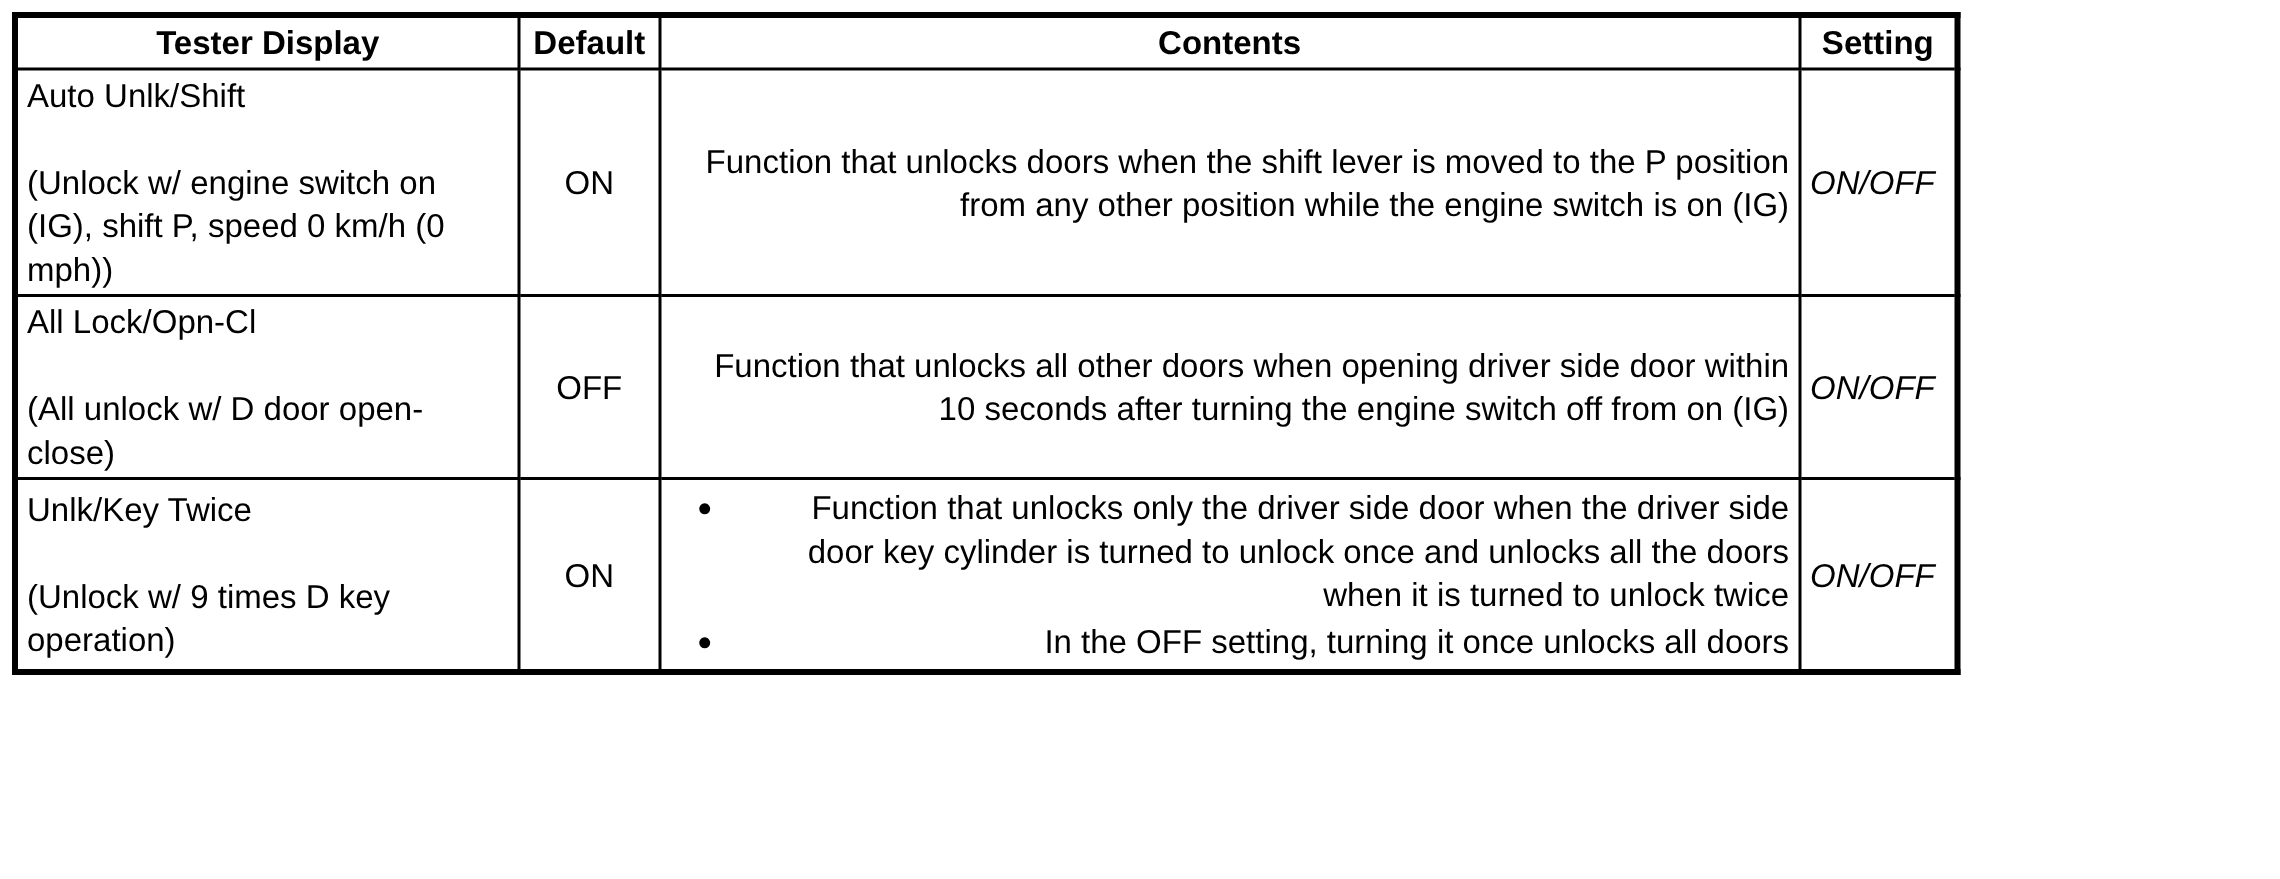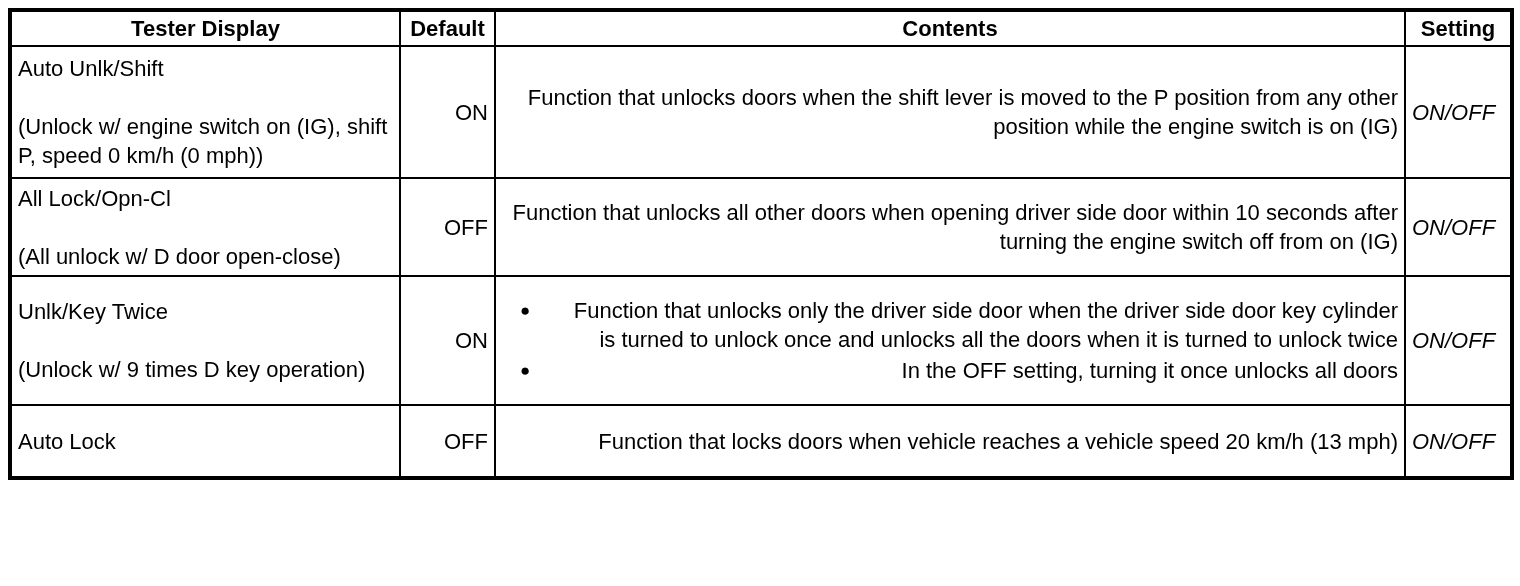--- a/index.html
+++ b/index.html
@@ -3,21 +3,21 @@
 <meta charset="utf-8">
 <style>
   html, body {
     margin: 0;
     padding: 0;
     background: #ffffff;
     font-family: "Liberation Sans", "DejaVu Sans", sans-serif;
     color: #000000;
   }
   .page {
-    width: 1520px;
+    width: 1307px;
     height: 586px;
     background: #ffffff;
     box-sizing: border-box;
     padding: 8px 0 0 8px;
   }
   table.spec-table {
     border-collapse: collapse;
     table-layout: fixed;
     background: #ffffff;
     border: 4px solid #000000;
@@ -54,21 +54,21 @@
   td.cell-tester {
     text-align: left;
     padding-left: 8px;
     padding-right: 4px;
     margin-left: 36px;
   }
   td.cell-tester .tester-subtitle {
     margin-top: 29px; 
   }
   td.cell-default {
-    text-align: right;
+    text-align: center;
     padding-left: 8px;
   }
   td.cell-contents {
     text-align: right;
     padding-left: 10px;
     padding-right: 8px;
   }
   td.cell-setting {
     text-align: left;
     padding-left: 5px;
@@ -141,23 +141,15 @@
         </div>
         <div class="bullet-item">
           <span class="bullet-glyph">●</span>
           <span>In the OFF setting, turning it once unlocks all doors</span>
         </div>
       </td>
       <td class="cell-setting">ON/OFF</td>
     </tr>
 
 
-    <tr class="row-5">
-      <td class="cell-tester">
-        <div class="tester-name">Auto Lock</div>
-      </td>
-      <td class="cell-default">OFF</td>
-      <td class="cell-contents">Function that locks doors when vehicle reaches a vehicle speed 20 km/h (13 mph)</td>
-      <td class="cell-setting">ON/OFF</td>
-    </tr>
   </tbody>
     </table>
 </div>
 
 </body></html>

